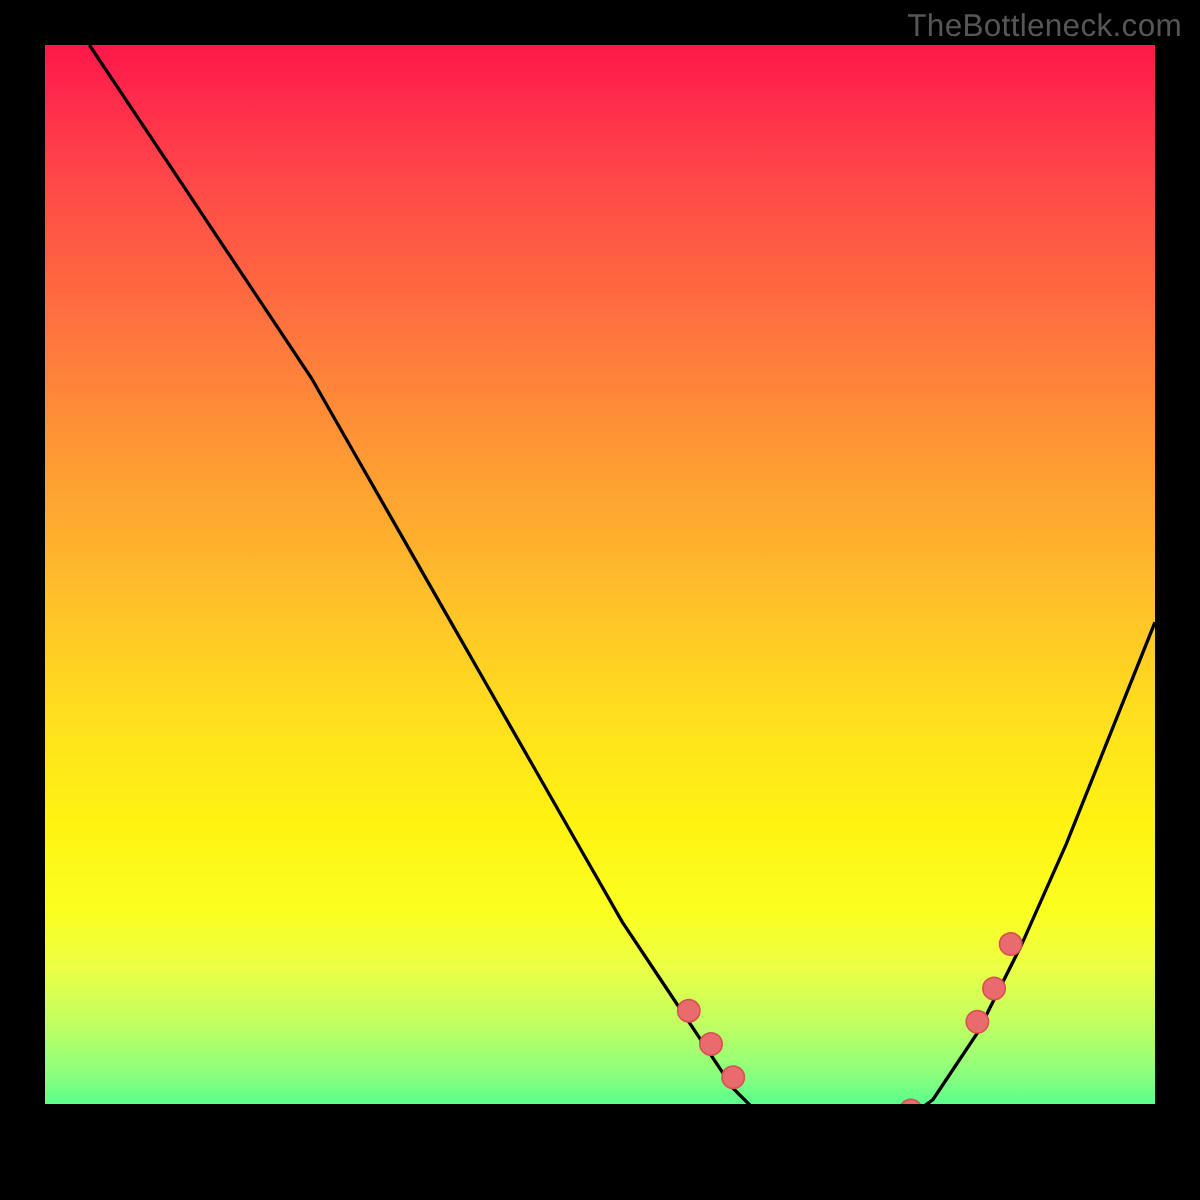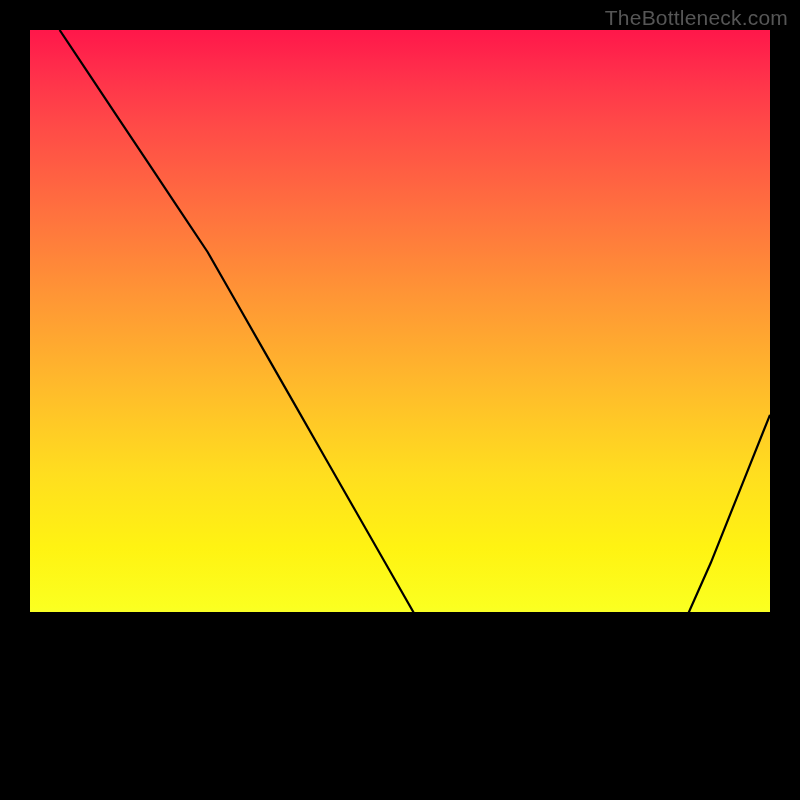--- a/index.html
+++ b/index.html
@@ -1,17 +1,17 @@
 <!DOCTYPE html>
 <html><head>
 <meta charset="utf-8">
 <style>
   * { margin: 0; padding: 0; box-sizing: border-box; }
   body { background: #000; font-family: Arial, sans-serif; }
-  .container { width: 800px; height: 612px; position: relative; background: #000; }
+  .container { width: 800px; height: 736px; position: relative; background: #000; }
   .watermark { 
     position: absolute; 
     top: 6px; 
     right: 12px; 
     color: #565656; 
     font-size: 21px; 
     font-weight: 500;
     letter-spacing: 0.2px;
     z-index: 20;
   }

